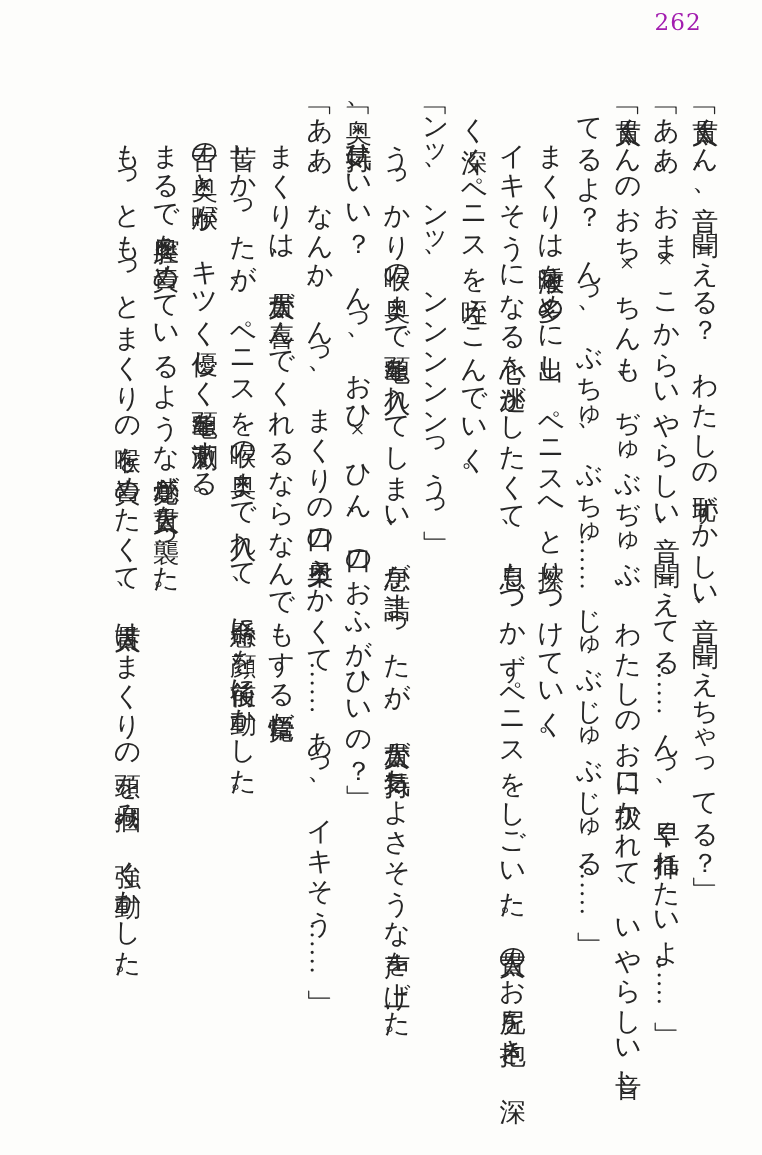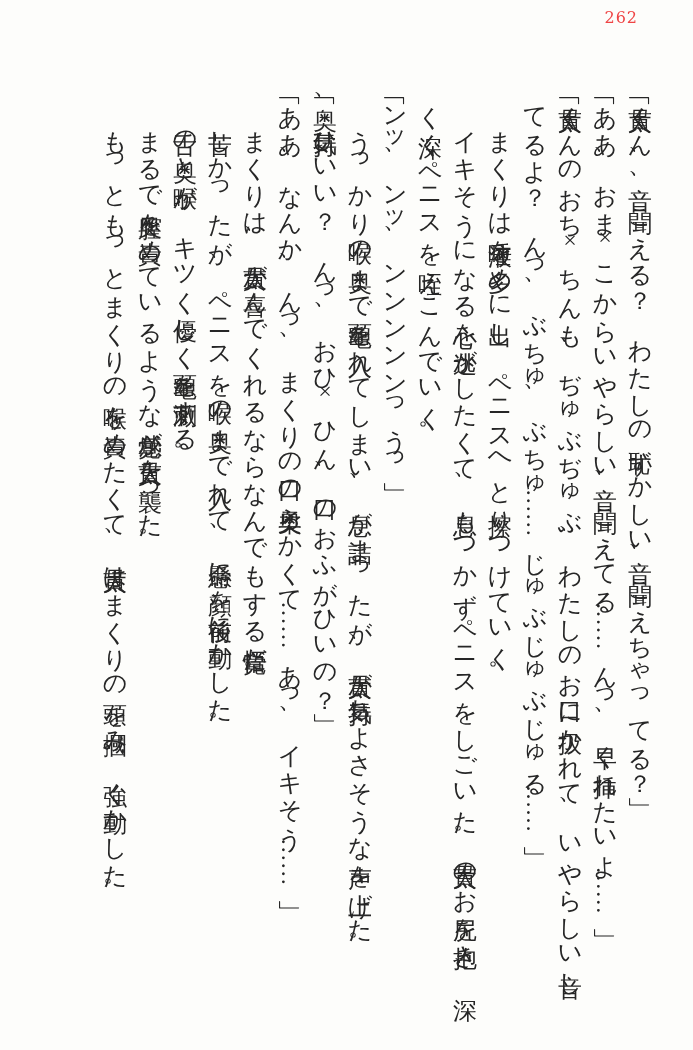--- a/index.html
+++ b/index.html
@@ -13,23 +13,23 @@
     height: 1050px;
     margin: 0 auto;
     background: #fdfdfb;
     overflow: hidden;
     font-family: "Liberation Serif", "DejaVu Serif", serif;
   }
   .page-number {
     position: absolute;
     top: 8px;
     right: 55px;
-    font-size: 16px;
+    font-size: 21px;
     letter-spacing: 1px;
-    color: #ef4444;
+    color: #a21caf;
     font-family: "DejaVu Serif", "Liberation Serif", serif;
     text-align: center;
   }
   .text-block {
     position: absolute;
     top: 90px;
     right: 36px;
     height: 912px;
     writing-mode: vertical-rl;
     text-orientation: mixed;

